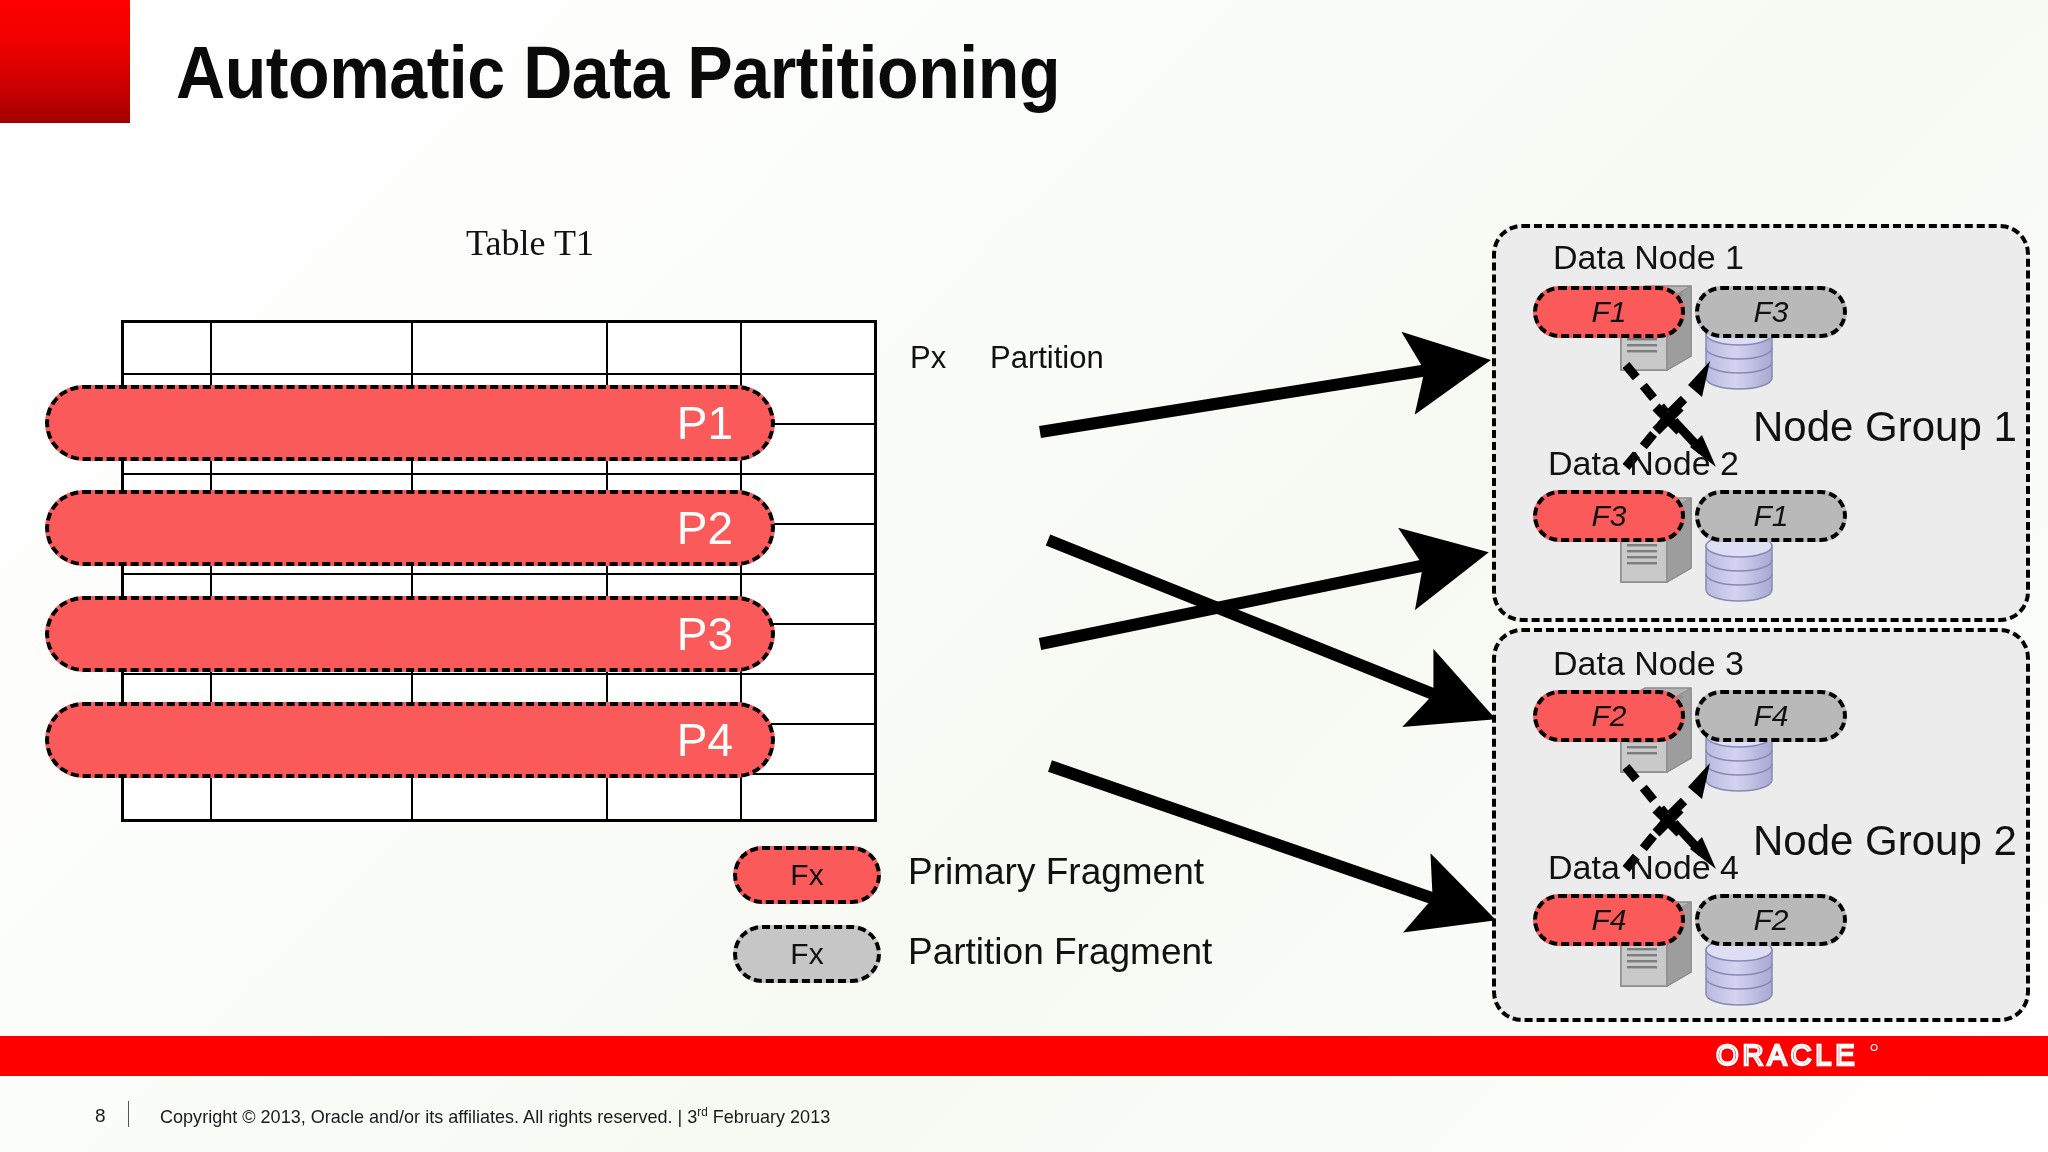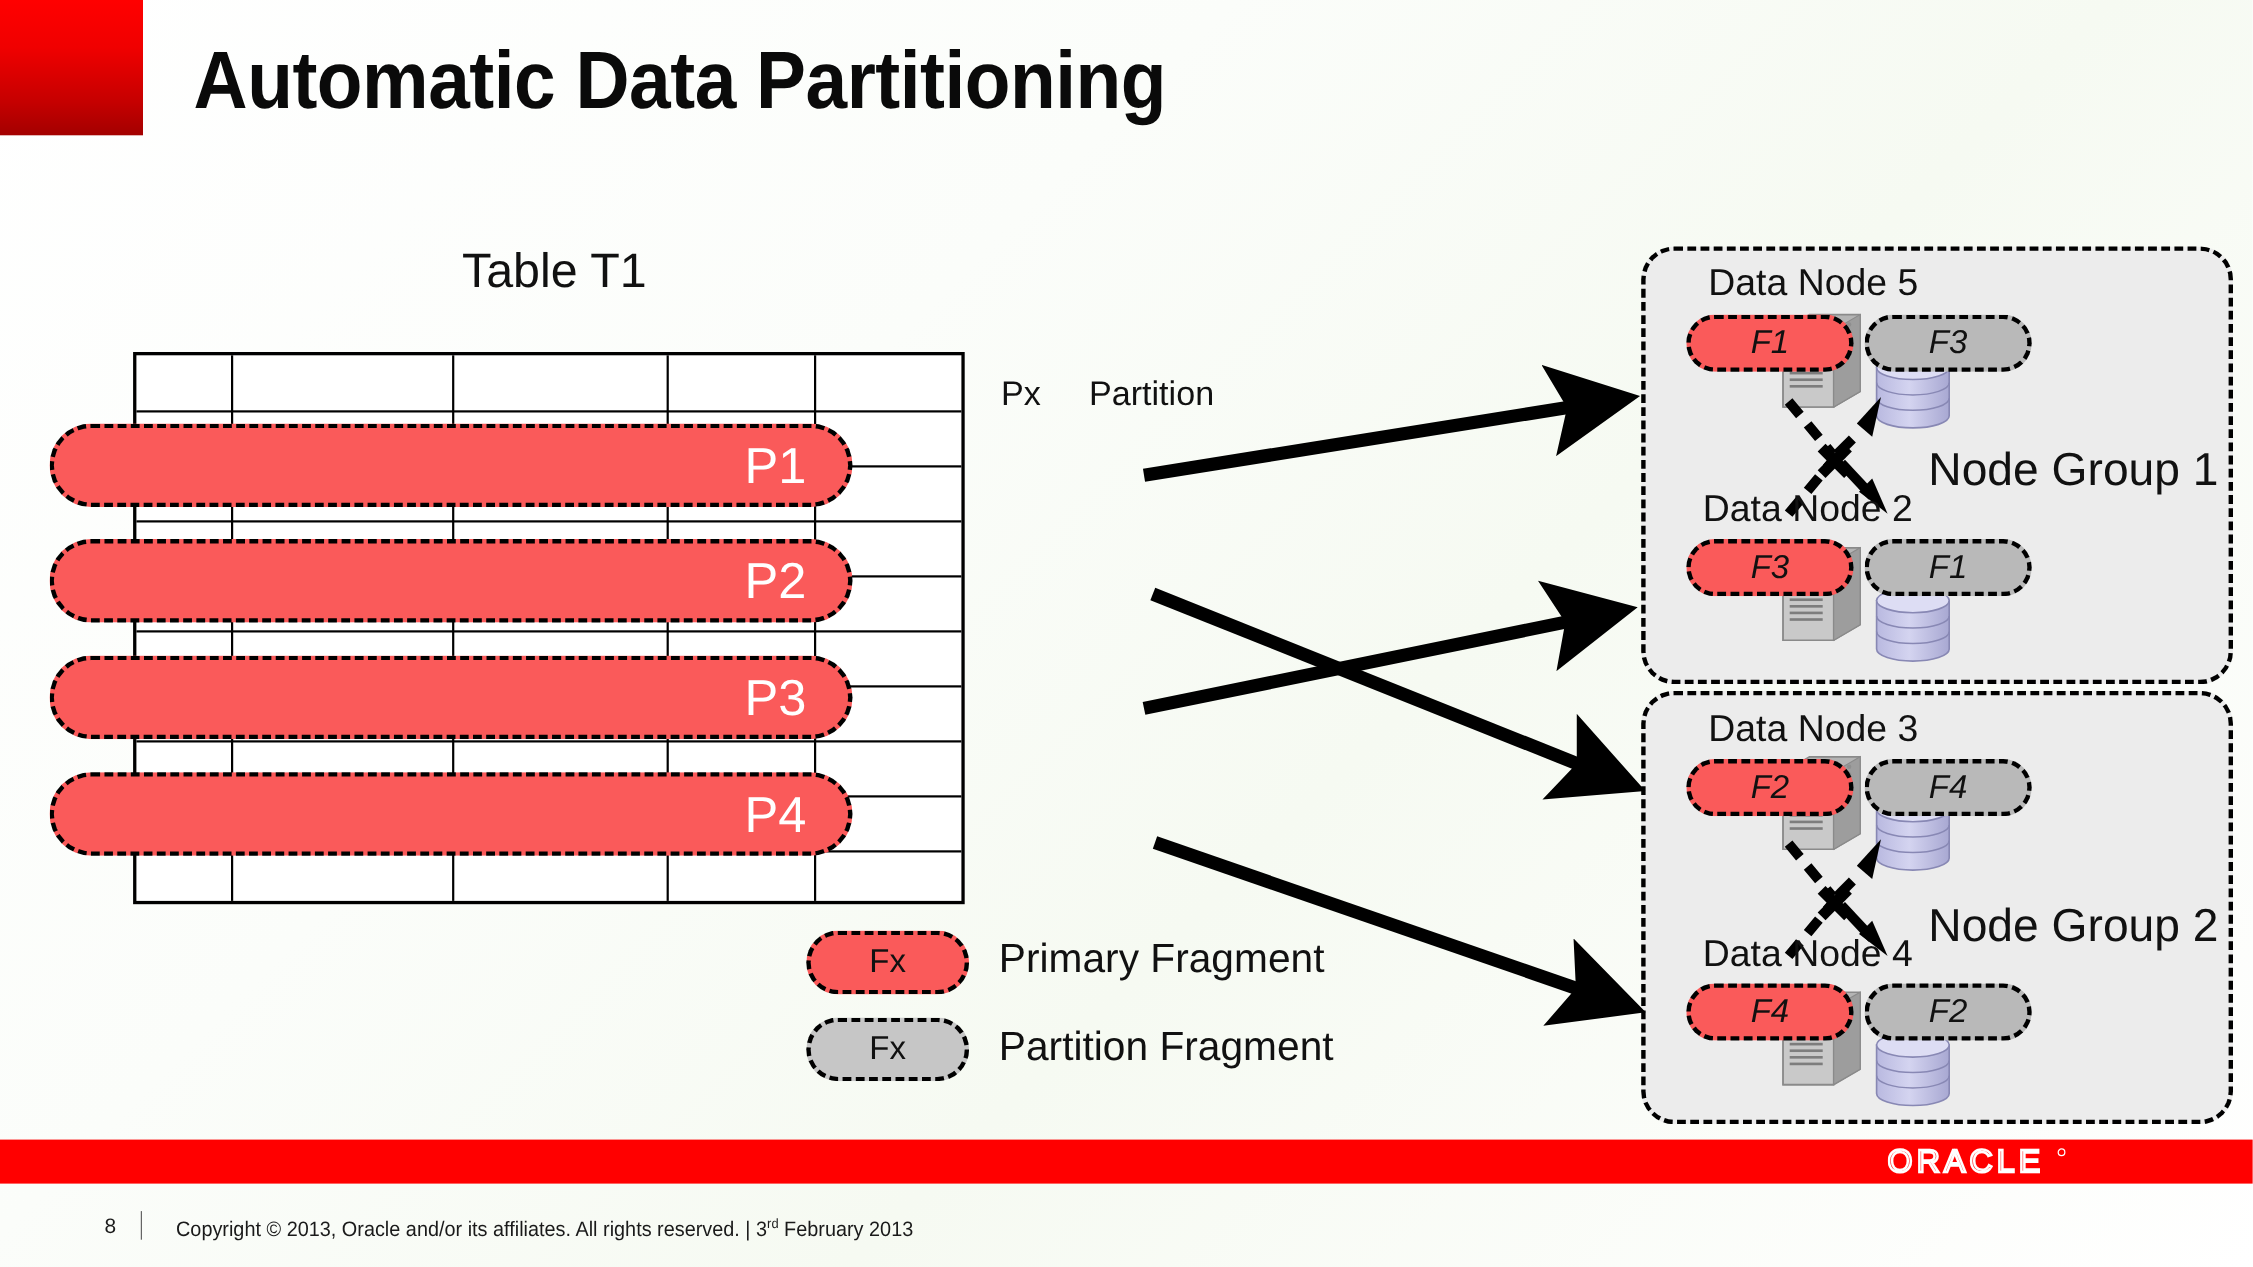--- a/index.html
+++ b/index.html
@@ -22,21 +22,21 @@
   .slide-title{
     position:absolute;left:176px;top:30px;
     font-size:74px;font-weight:bold;color:#0a0a0a;
     letter-spacing:-0.5px;
     transform:scaleX(0.92);transform-origin:left top;
     white-space:nowrap;
   }
   
   .table-caption{
     position:absolute;left:420px;top:222px;width:220px;
-    font-size:44px;color:#111;white-space:nowrap;
+    text-align:center;font-size:36px;color:#111;white-space:nowrap;font-family:Liberation Serif, serif;
   }
   .grid-table{
     position:absolute;left:121px;top:320px;width:756px;height:502px;
     border:3px solid #000;box-sizing:border-box;background:#fff;
   }
   .grid-col{position:absolute;top:0;bottom:0;width:0;border-left:2px solid #000;}
   .grid-row{position:absolute;left:0;right:0;height:0;border-top:2px solid #000;}
   
   .part-bar{
     position:absolute;left:45px;width:730px;height:76px;
@@ -150,21 +150,21 @@
   </div>
   <div class="frag-text" style="left:908px;top:851px">Primary Fragment</div>
 
   <div class="frag-chip secondary" style="left:733px;top:925px">
     <span>Fx</span>
   </div>
   <div class="frag-text" style="left:908px;top:931px">Partition Fragment</div>
 
   <div class="node-group" style="left:1492px;top:224px;height:398px"></div>
 
-  <div class="node-title" style="left:1553px;top:238px">Data Node 5</div>
+  <div class="node-title" style="left:1553px;top:238px">Data Node 1</div>
   <div class="group-title" style="left:1753px;top:403px">Node Group 1</div>
 
   <svg class="srv-icon" style="left:1613px;top:278px" viewBox="0 0 86 98">
     <polygon points="8,22 32,8 78,8 78,78 54,92 8,92" fill="#b4b4b4" stroke="#8a8a8a" stroke-width="1.5"></polygon>
     <polygon points="8,22 54,22 54,92 8,92" fill="#c9c9c9" stroke="#8a8a8a" stroke-width="1.5"></polygon>
     <polygon points="54,22 78,8 78,78 54,92" fill="#9d9d9d" stroke="#8a8a8a" stroke-width="1"></polygon>
     <g fill="#7d7d7d">
       <rect x="14" y="30" width="30" height="2.4"></rect>
         <rect x="14" y="36" width="30" height="2.4"></rect>
       <rect x="14" y="42" width="30" height="2.4"></rect>

